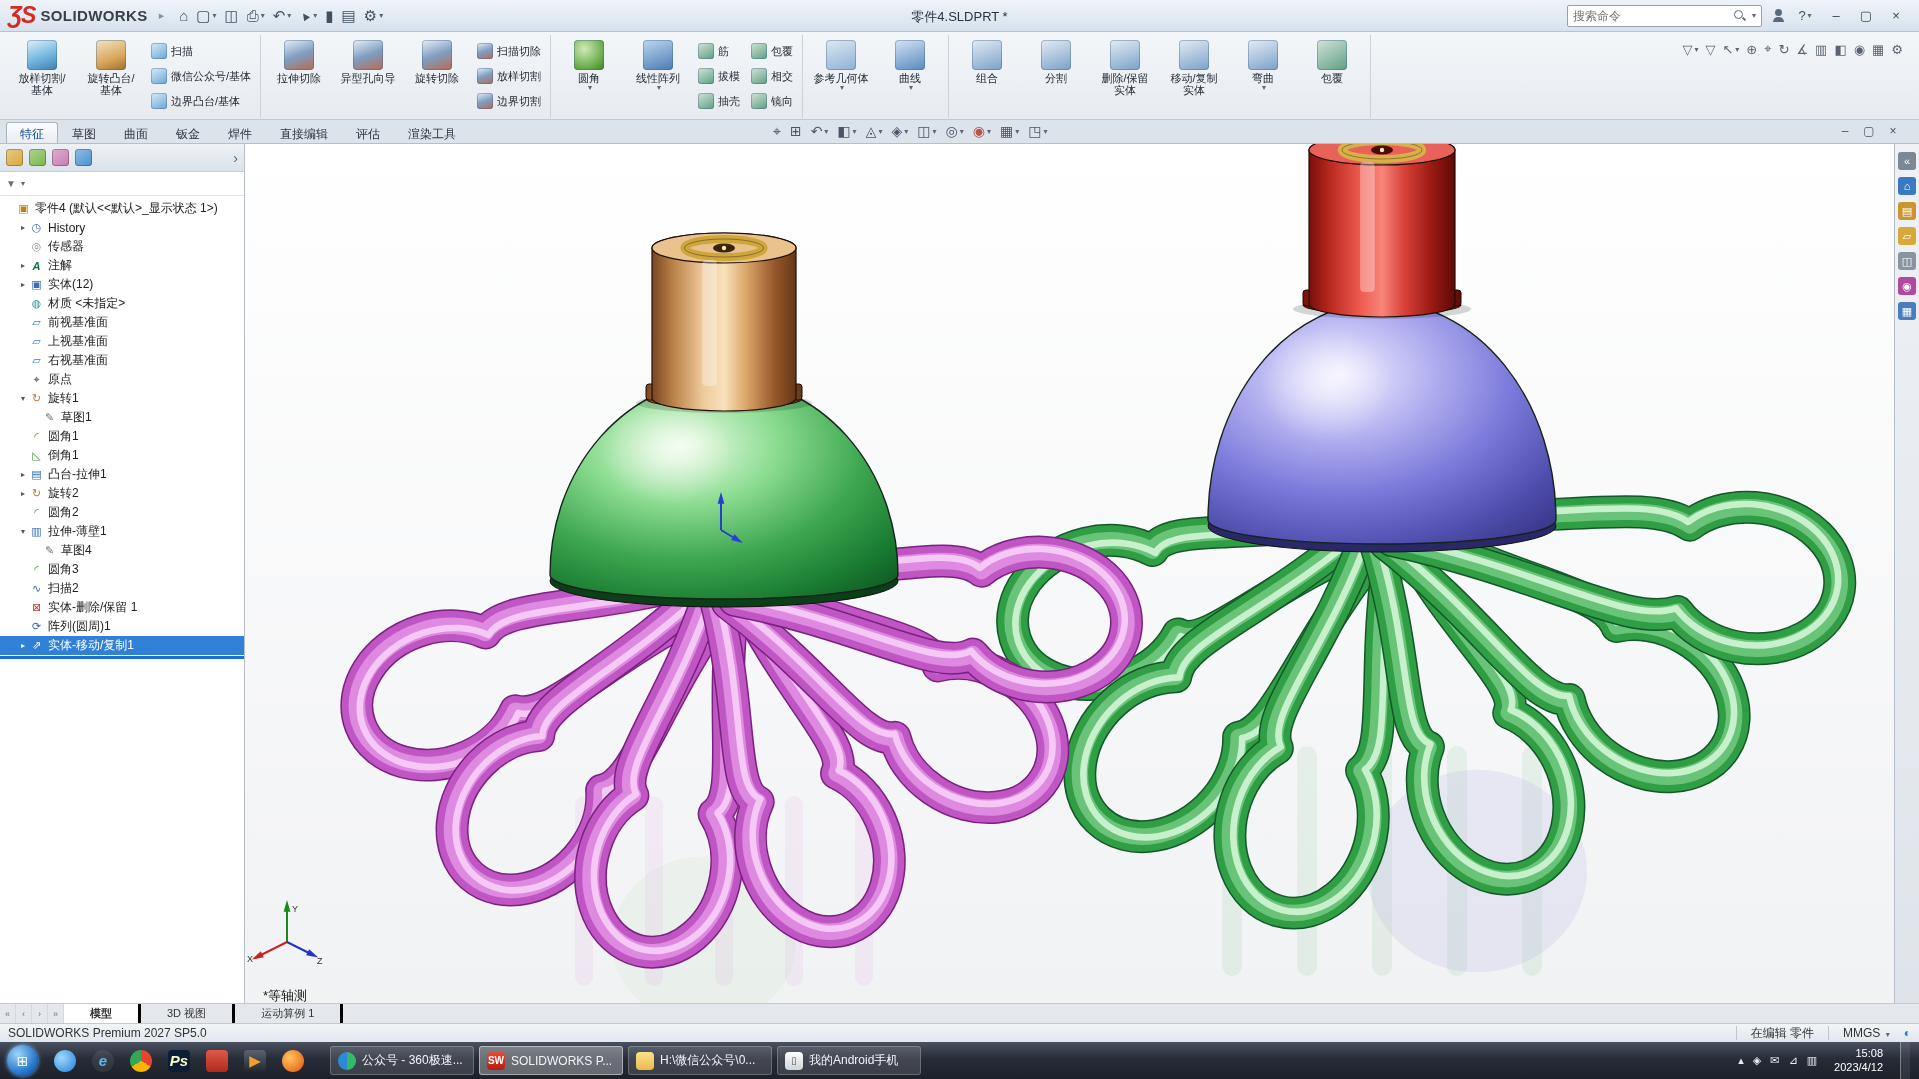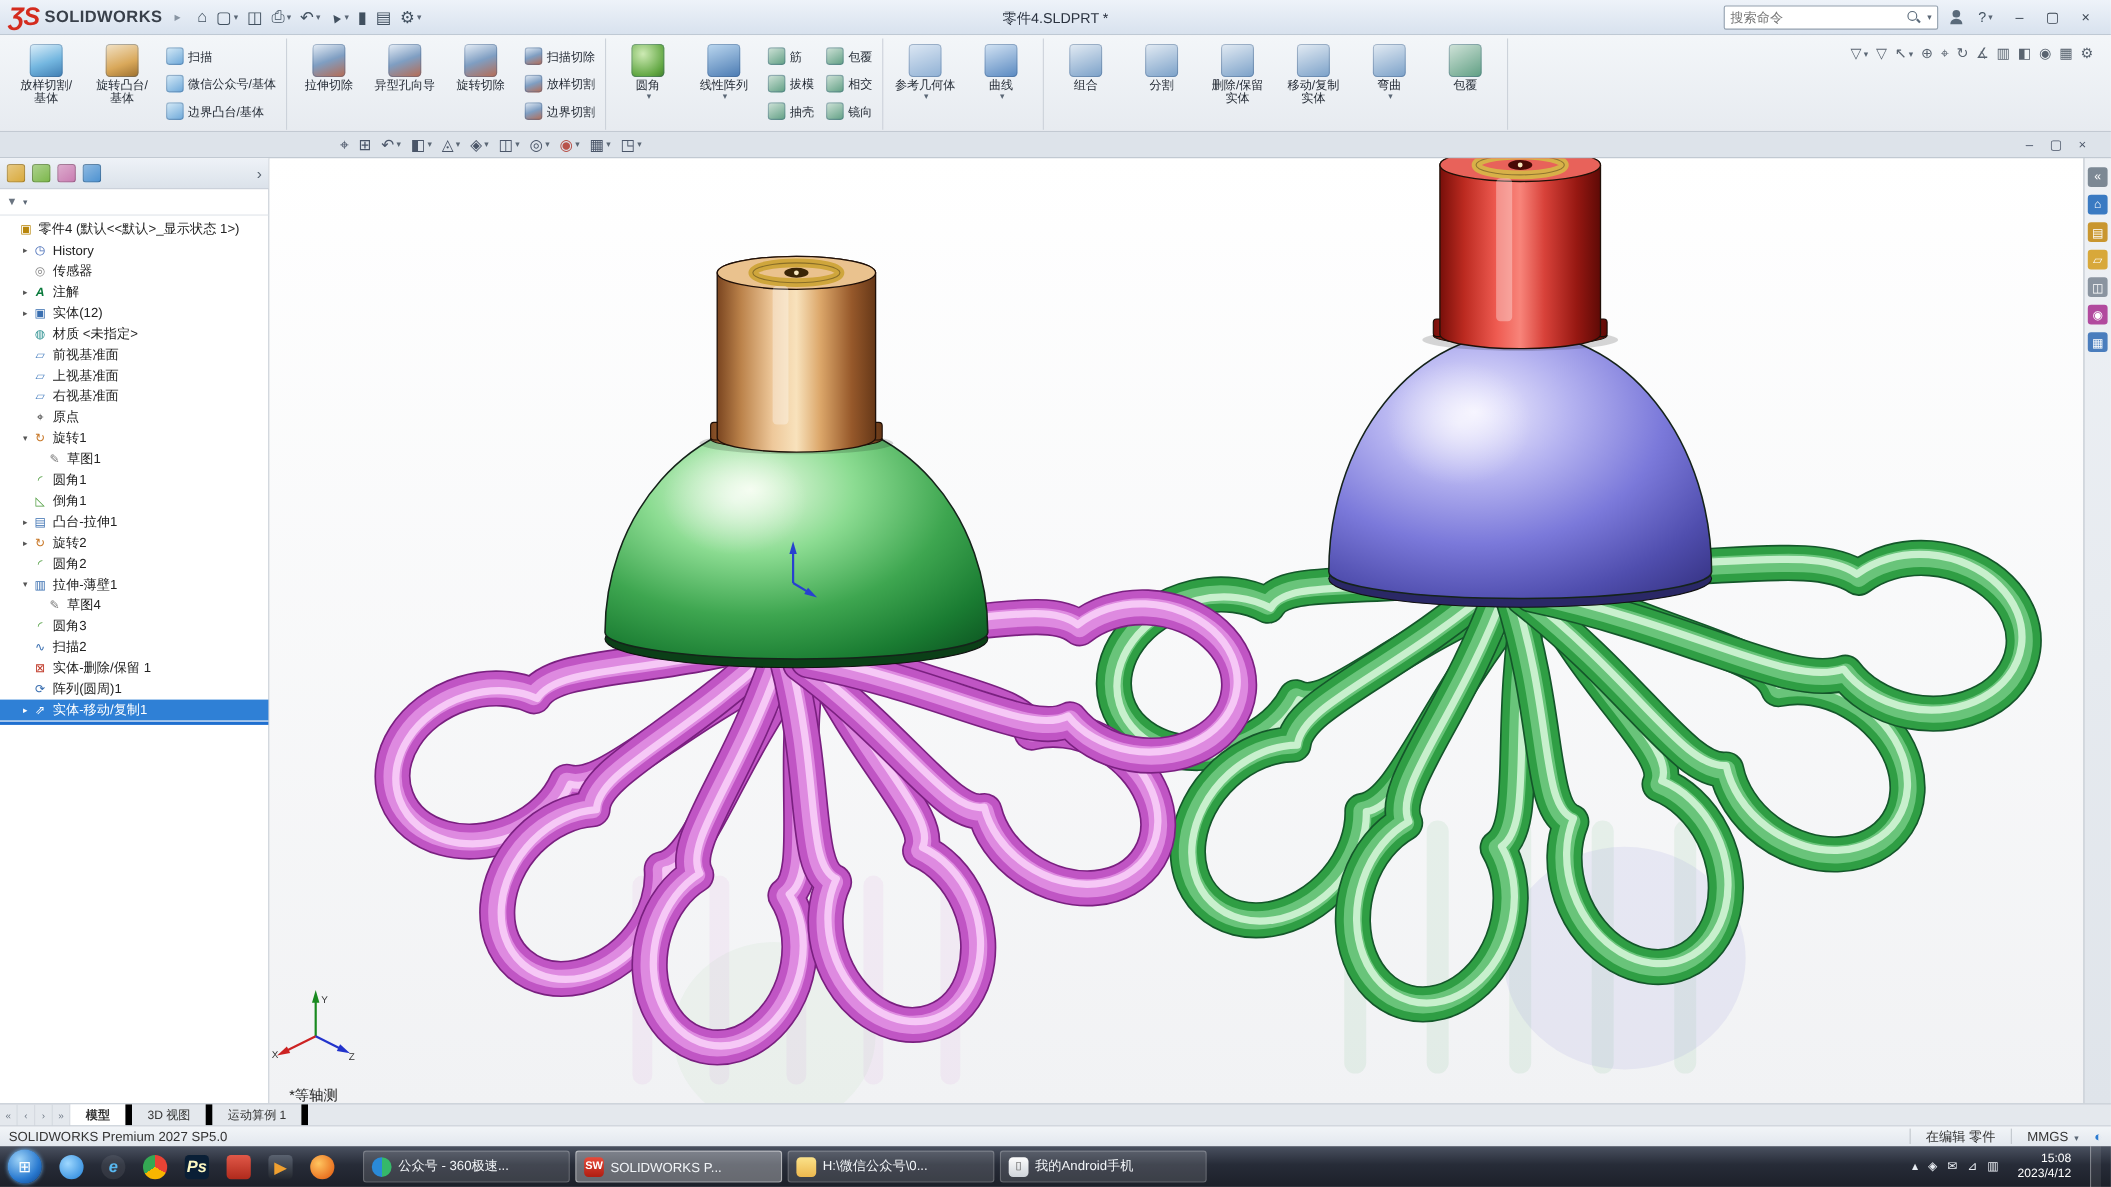--- a/index.html
+++ b/index.html
@@ -83,35 +83,35 @@
 
 .viewport{position:absolute;left:245px;top:144px;right:25px;bottom:76px;background:linear-gradient(#ffffff,#f1f2f4)}
 .viewport svg{width:100%;height:100%;display:block}
 
 .rightstrip{position:absolute;right:0;top:144px;width:25px;bottom:76px;background:linear-gradient(#eef1f5,#dfe4ea);border-left:1px solid #b6bec8;display:flex;flex-direction:column;align-items:center;gap:7px;padding-top:8px}
 .rs-btn{display:flex}
 .rs-ic{width:18px;height:18px;border-radius:3px;color:#fff;font-size:11px;display:flex;align-items:center;justify-content:center}
 
 .bottomtabs{position:absolute;left:0;right:0;top:1003px;height:20px;background:#e4e8ed;border-top:1px solid #c2c9d2;display:flex;align-items:stretch;font-size:11px}
 .bt-nav{width:16px;display:flex;align-items:center;justify-content:center;color:#6a7480;font-size:9px;border-right:1px solid #d4d9df}
-.btab{padding:0 14px;display:flex;align-items:center;color:#333;border-right:6px solid #000000}
+.btab{padding:0 26px;display:flex;align-items:center;color:#333;border-right:3px solid #000000}
 .btab.active{background:#fff;font-weight:bold}
 
 .statusbar{position:absolute;left:0;right:0;top:1023px;height:19px;background:linear-gradient(#f2f5f8,#e2e7ee);border-top:1px solid #c2c9d2;display:flex;align-items:center;font-size:12px;color:#333;padding:0 8px;gap:16px}
 .sb-right{margin-left:auto;display:flex;align-items:center;gap:14px}
 .sb-sep{border-left:1px solid #c0c6cc;height:14px}
 .sb-ic{color:#2a7ad0;font-size:12px}
 
 .taskbar{position:absolute;left:0;right:0;top:1042px;height:37px;background:linear-gradient(#4a5160,#272c38 45%,#1c2029);display:flex;align-items:center;gap:5px;padding:0 3px}
 .orb{width:31px;height:31px;border-radius:50%;background:radial-gradient(circle at 35% 30%,#9fd4f8,#2a7ad0 60%,#0a3f86);display:flex;align-items:center;justify-content:center;color:#fff;font-size:14px;margin:0 4px;box-shadow:0 0 4px #6fb4f0}
 .tq{width:36px;height:31px;display:flex;align-items:center;justify-content:center;border-radius:3px}
 .tq-ic{width:22px;height:22px;display:flex;align-items:center;justify-content:center;font-weight:bold;font-style:italic;font-size:15px;border-radius:4px}
 .tq-ic.circ{border-radius:50%}
 .tq-ic.sm{width:18px;height:18px;font-size:10px;font-style:normal;flex:none}
-.wbtn{width:188px;height:29px;display:flex;align-items:center;gap:6px;padding:0 7px;border-radius:3px;background:rgba(255,255,255,.13);border:1px solid rgba(255,255,255,.22);color:#f2f5f8;overflow:hidden}
+.wbtn{width:144px;height:29px;display:flex;align-items:center;gap:6px;padding:0 7px;border-radius:3px;background:rgba(255,255,255,.13);border:1px solid rgba(255,255,255,.22);color:#f2f5f8;overflow:hidden}
 .wbtn.active{background:rgba(255,255,255,.32);border-color:rgba(255,255,255,.45)}
 .wlabel{font-size:12px;white-space:nowrap;overflow:hidden;text-overflow:ellipsis}
 .tray{margin-left:auto;display:flex;align-items:center;gap:9px;padding:0 6px}
 .tray-ic{color:#e8ecf2;font-size:11px}
 .clock{color:#fff;font-size:11px;text-align:right;line-height:1.25;padding:0 8px}
 .desk{width:10px;height:37px;border-left:1px solid rgba(255,255,255,.35);background:rgba(255,255,255,.08)}
 </style>
 </head>
 <body>
 
@@ -345,20 +345,30 @@
         <div class="fbtn">
           <span>▦</span>
         </div>
         <div class="fbtn">
           <span>⚙</span>
         </div>
       </div>
   </div>
 
   <div class="tabrow">
+    <div style="display:flex;align-items:flex-end">
+        <div class="tab active">特征</div>
+        <div class="tab">草图</div>
+        <div class="tab">曲面</div>
+        <div class="tab">钣金</div>
+        <div class="tab">焊件</div>
+        <div class="tab">直接编辑</div>
+        <div class="tab">评估</div>
+        <div class="tab">渲染工具</div>
+      </div>
     <div class="hud">
         <div class="hud-btn">
           <span>⌖</span>
         </div>
         <div class="hud-btn">
           <span>⊞</span>
         </div>
         <div class="hud-btn">
           <span>↶</span>
           <span class="caret">▾</span>

